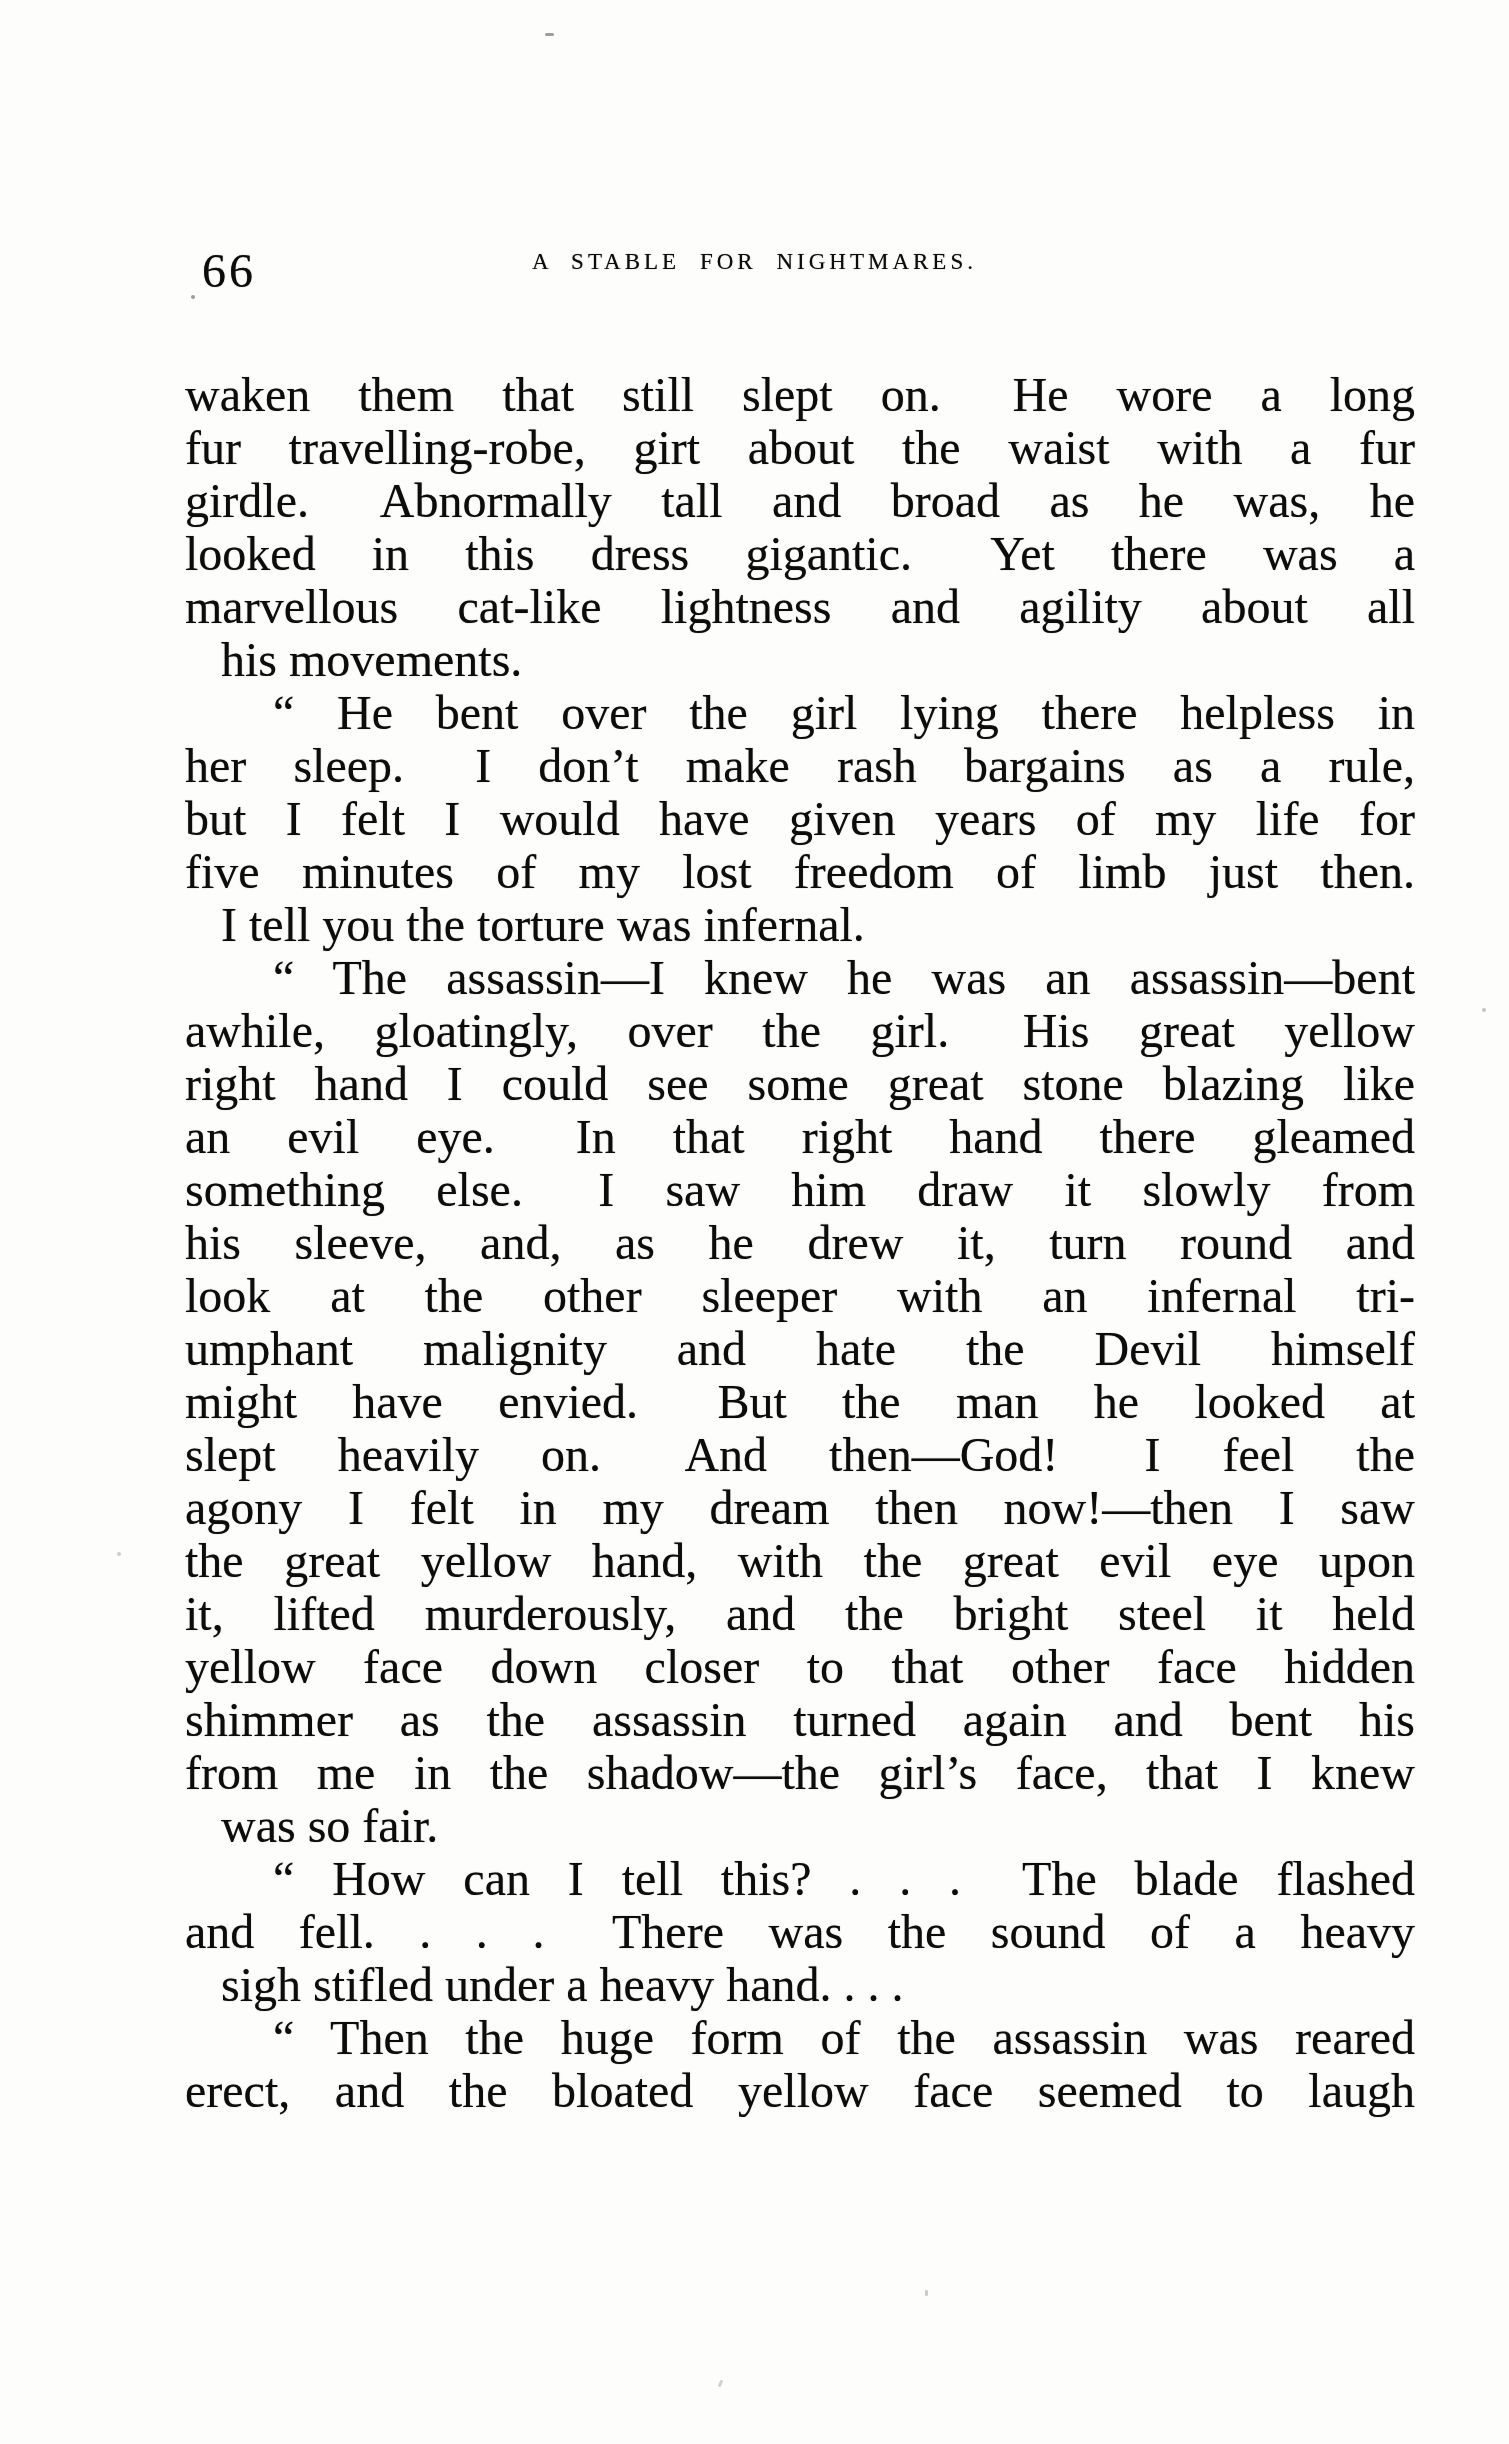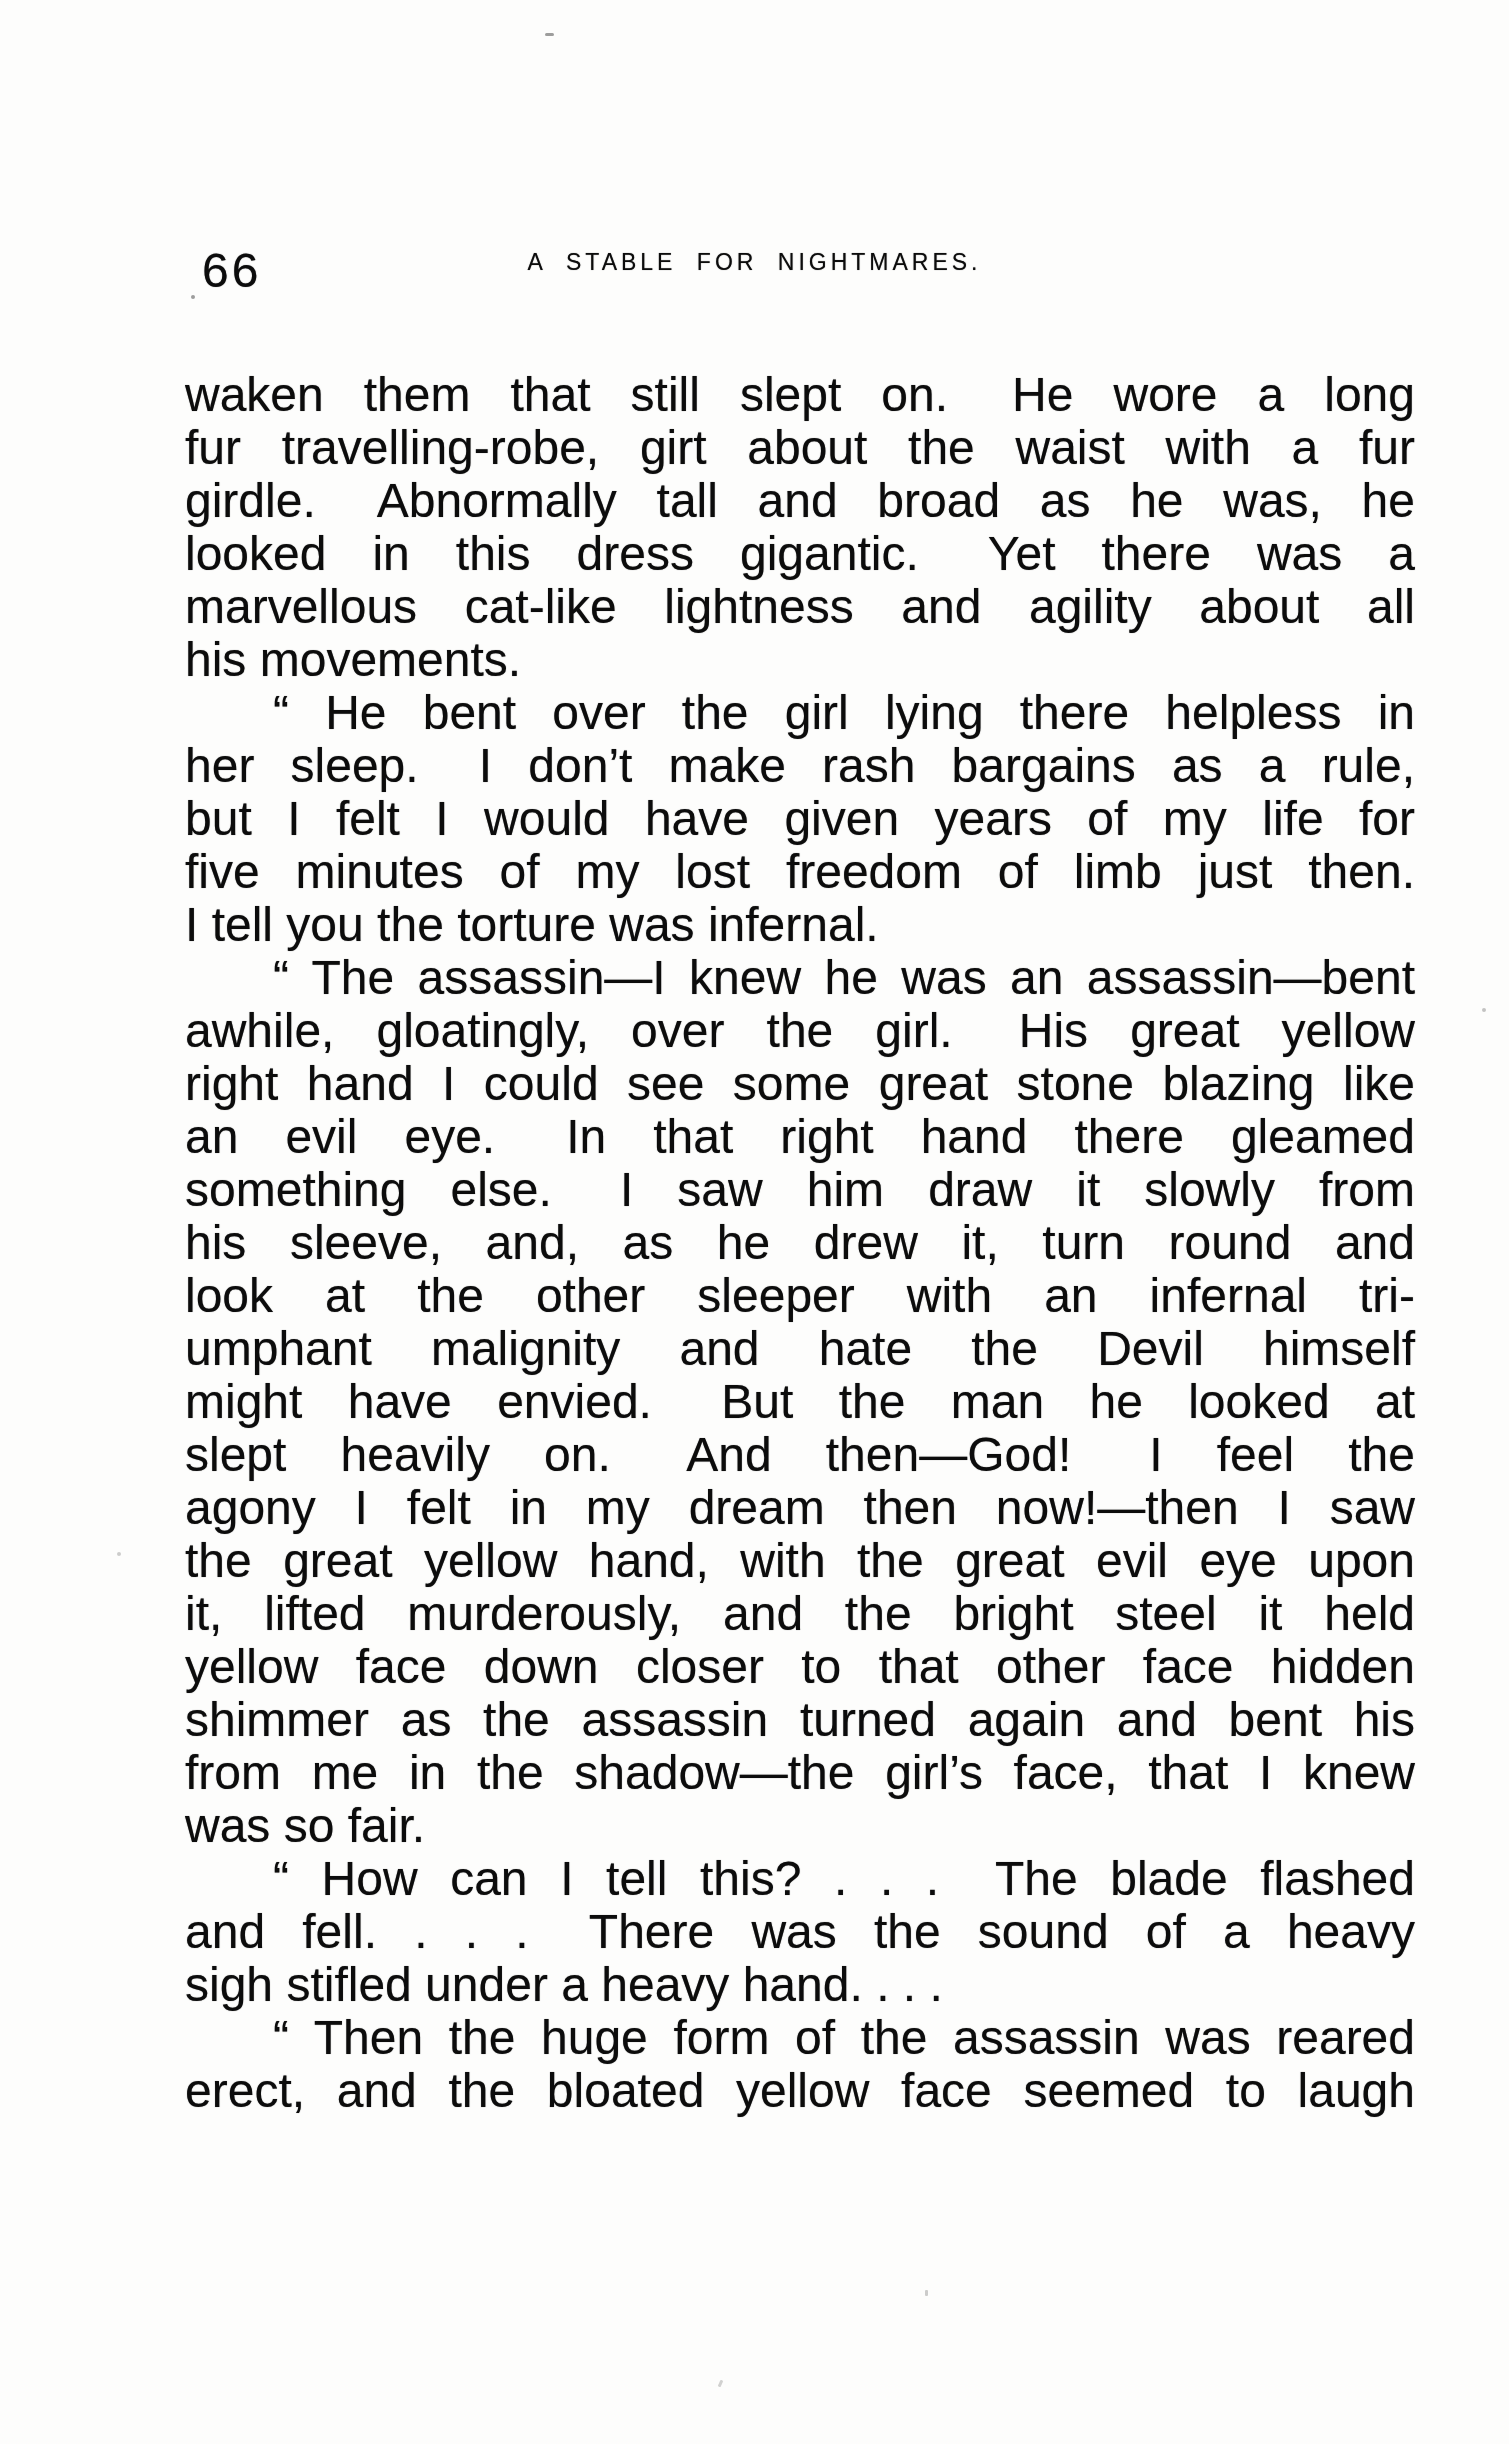--- a/index.html
+++ b/index.html
@@ -2,21 +2,21 @@
 <html><head>
 <meta charset="utf-8">
 <style>
   html,body { margin:0; padding:0; background:#e8e8e8; }
   .page {
     position: relative;
     width: 1509px;
     height: 2445px;
     background: #fdfdfc;
     overflow: hidden;
-    font-family: Liberation Sans, sans-serif;
+    font-family: Liberation Serif, serif;
     color: #0c0c0c;
   }
   .header {
     position: absolute;
     top: 243px;
     left: 0;
     width: 1509px;
     height: 60px;
   }
   .page-number {
@@ -50,20 +50,21 @@
   .line {
     width: 100%;
     text-align: justify;
     text-align-last: justify;
     -moz-text-align-last: justify;
     white-space: pre-wrap;
   }
   .line.flush {
     text-align: left;
     text-align-last: left;
+    margin-left: 36px;
     -moz-text-align-last: left;
   }
   .line.indent { text-indent: 88px; }
   .speck {
     position: absolute;
     background: rgba(0,0,0,0.38);
     border-radius: 50%;
   }
 </style>
 </head>

